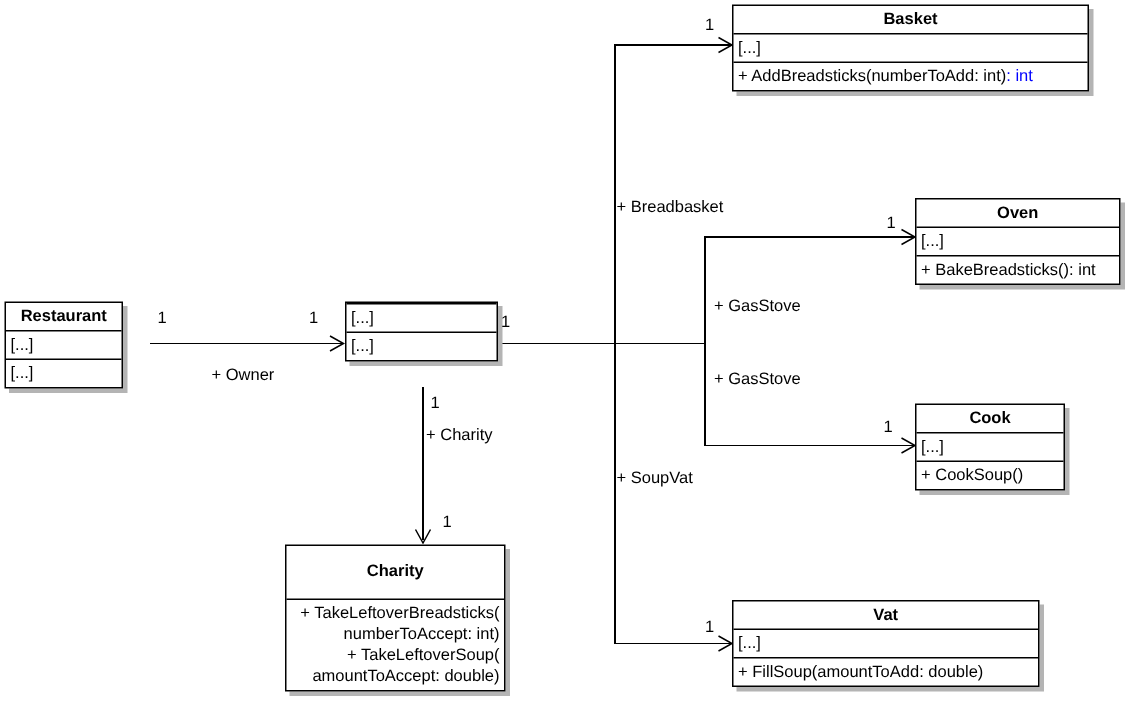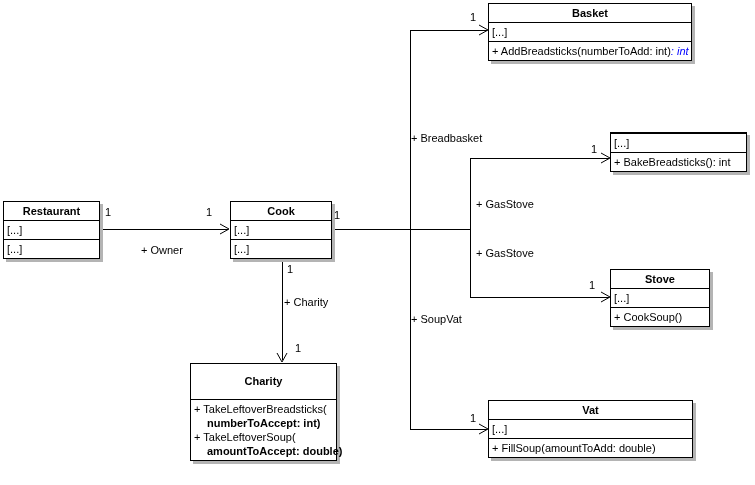--- a/index.html
+++ b/index.html
@@ -16,24 +16,24 @@
   .uml-class {
     position:absolute; background:#ffffff; border:1px solid #000;
     box-shadow:3px 3px 0 #b4b4b4;
   }
   .uml-title {
     font-weight:bold; text-align:center; height:18px; line-height:18px;
     padding:0 2px; white-space:nowrap; overflow:hidden;
   }
   .sec { border-top:1px solid #000; }
   .uml-row { height:18px; line-height:18px; padding:0 3px; white-space:nowrap; overflow:hidden; }
-  .mline { height:14px; line-height:14px; padding:0 3px; white-space:nowrap; }
-  .indent { padding-left:16px;font-weight:bold; }
+  .mline { height:14px; line-height:14px; padding:0 3px; white-space:nowrap;text-align:right; }
+  .indent { padding-left:16px; }
   .charity-title { height:35px; line-height:35px; }
-  .ret { color:#0000ff; font-style:italic; }
+  .ret { color:#0000ff; }
 
   .lbl { position:absolute; white-space:nowrap; line-height:13px; }
 </style>
 </head>
 <body>
 
 <div class="canvas">
 
   <svg class="wires">
     <path class="wire" d="M100 229 H228"></path>
@@ -46,61 +46,61 @@
     <path class="ahead" d="M479 424 L488 429 L479 434"></path>
 
     <path class="wire" d="M609 158 H470 V297 H609"></path>
     <path class="ahead" d="M601 153 L610 158 L601 163"></path>
     <path class="ahead" d="M601 292 L610 297 L601 302"></path>
 
     <path class="wire" d="M282 258 V360"></path>
     <path class="ahead" d="M277 353 L282 362 L287 353"></path>
   </svg>
 
-  <div class="uml-class" style="left:3px; top:201px; width:97px;">
+  <div class="uml-class" style="left:3px; top:201px; width:79px;">
     <div class="uml-title">Restaurant</div>
     <div class="sec">
         <div class="uml-row">[...]</div>
       </div>
     <div class="sec">
         <div class="uml-row">[...]</div>
       </div>
   </div>
 
   <div class="uml-class" style="left:230px; top:201px; width:102px;">
-    <div class="uml-title">Cook</div>
     <div class="sec">
         <div class="uml-row">[...]</div>
       </div>
     <div class="sec">
         <div class="uml-row">[...]</div>
       </div>
   </div>
 
-  <div class="uml-class" style="left:488px; top:3px; width:204px;">
+  <div class="uml-class" style="left:488px; top:3px; width:238px;">
     <div class="uml-title">Basket</div>
     <div class="sec">
         <div class="uml-row">[...]</div>
       </div>
     <div class="sec">
         <div class="uml-row"><span>+ AddBreadsticks(numberToAdd: int)</span><span class="ret">: int</span></div>
       </div>
   </div>
 
   <div class="uml-class" style="left:610px; top:132px; width:137px;">
+    <div class="uml-title">Oven</div>
     <div class="sec">
         <div class="uml-row">[...]</div>
       </div>
     <div class="sec">
         <div class="uml-row">+ BakeBreadsticks(): int</div>
       </div>
   </div>
 
   <div class="uml-class" style="left:610px; top:269px; width:100px;">
-    <div class="uml-title">Stove</div>
+    <div class="uml-title">Cook</div>
     <div class="sec">
         <div class="uml-row">[...]</div>
       </div>
     <div class="sec">
         <div class="uml-row">+ CookSoup()</div>
       </div>
   </div>
 
   <div class="uml-class" style="left:488px; top:400px; width:205px;">
     <div class="uml-title">Vat</div>
@@ -134,16 +134,16 @@
   <span class="lbl" style="left:476px; top:198px;">+ GasStove</span>
   <span class="lbl" style="left:591px; top:143px;">1</span>
 
   <span class="lbl" style="left:476px; top:247px;">+ GasStove</span>
   <span class="lbl" style="left:589px; top:279px;">1</span>
 
   <span class="lbl" style="left:411px; top:313px;">+ SoupVat</span>
   <span class="lbl" style="left:470px; top:412px;">1</span>
 
   <span class="lbl" style="left:287px; top:263px;">1</span>
-  <span class="lbl" style="left:284px; top:296px;">+ Charity</span>
+  <span class="lbl" style="left:284px; top:284px;">+ Charity</span>
   <span class="lbl" style="left:295px; top:342px;">1</span>
 
 </div>
 
 </body></html>

